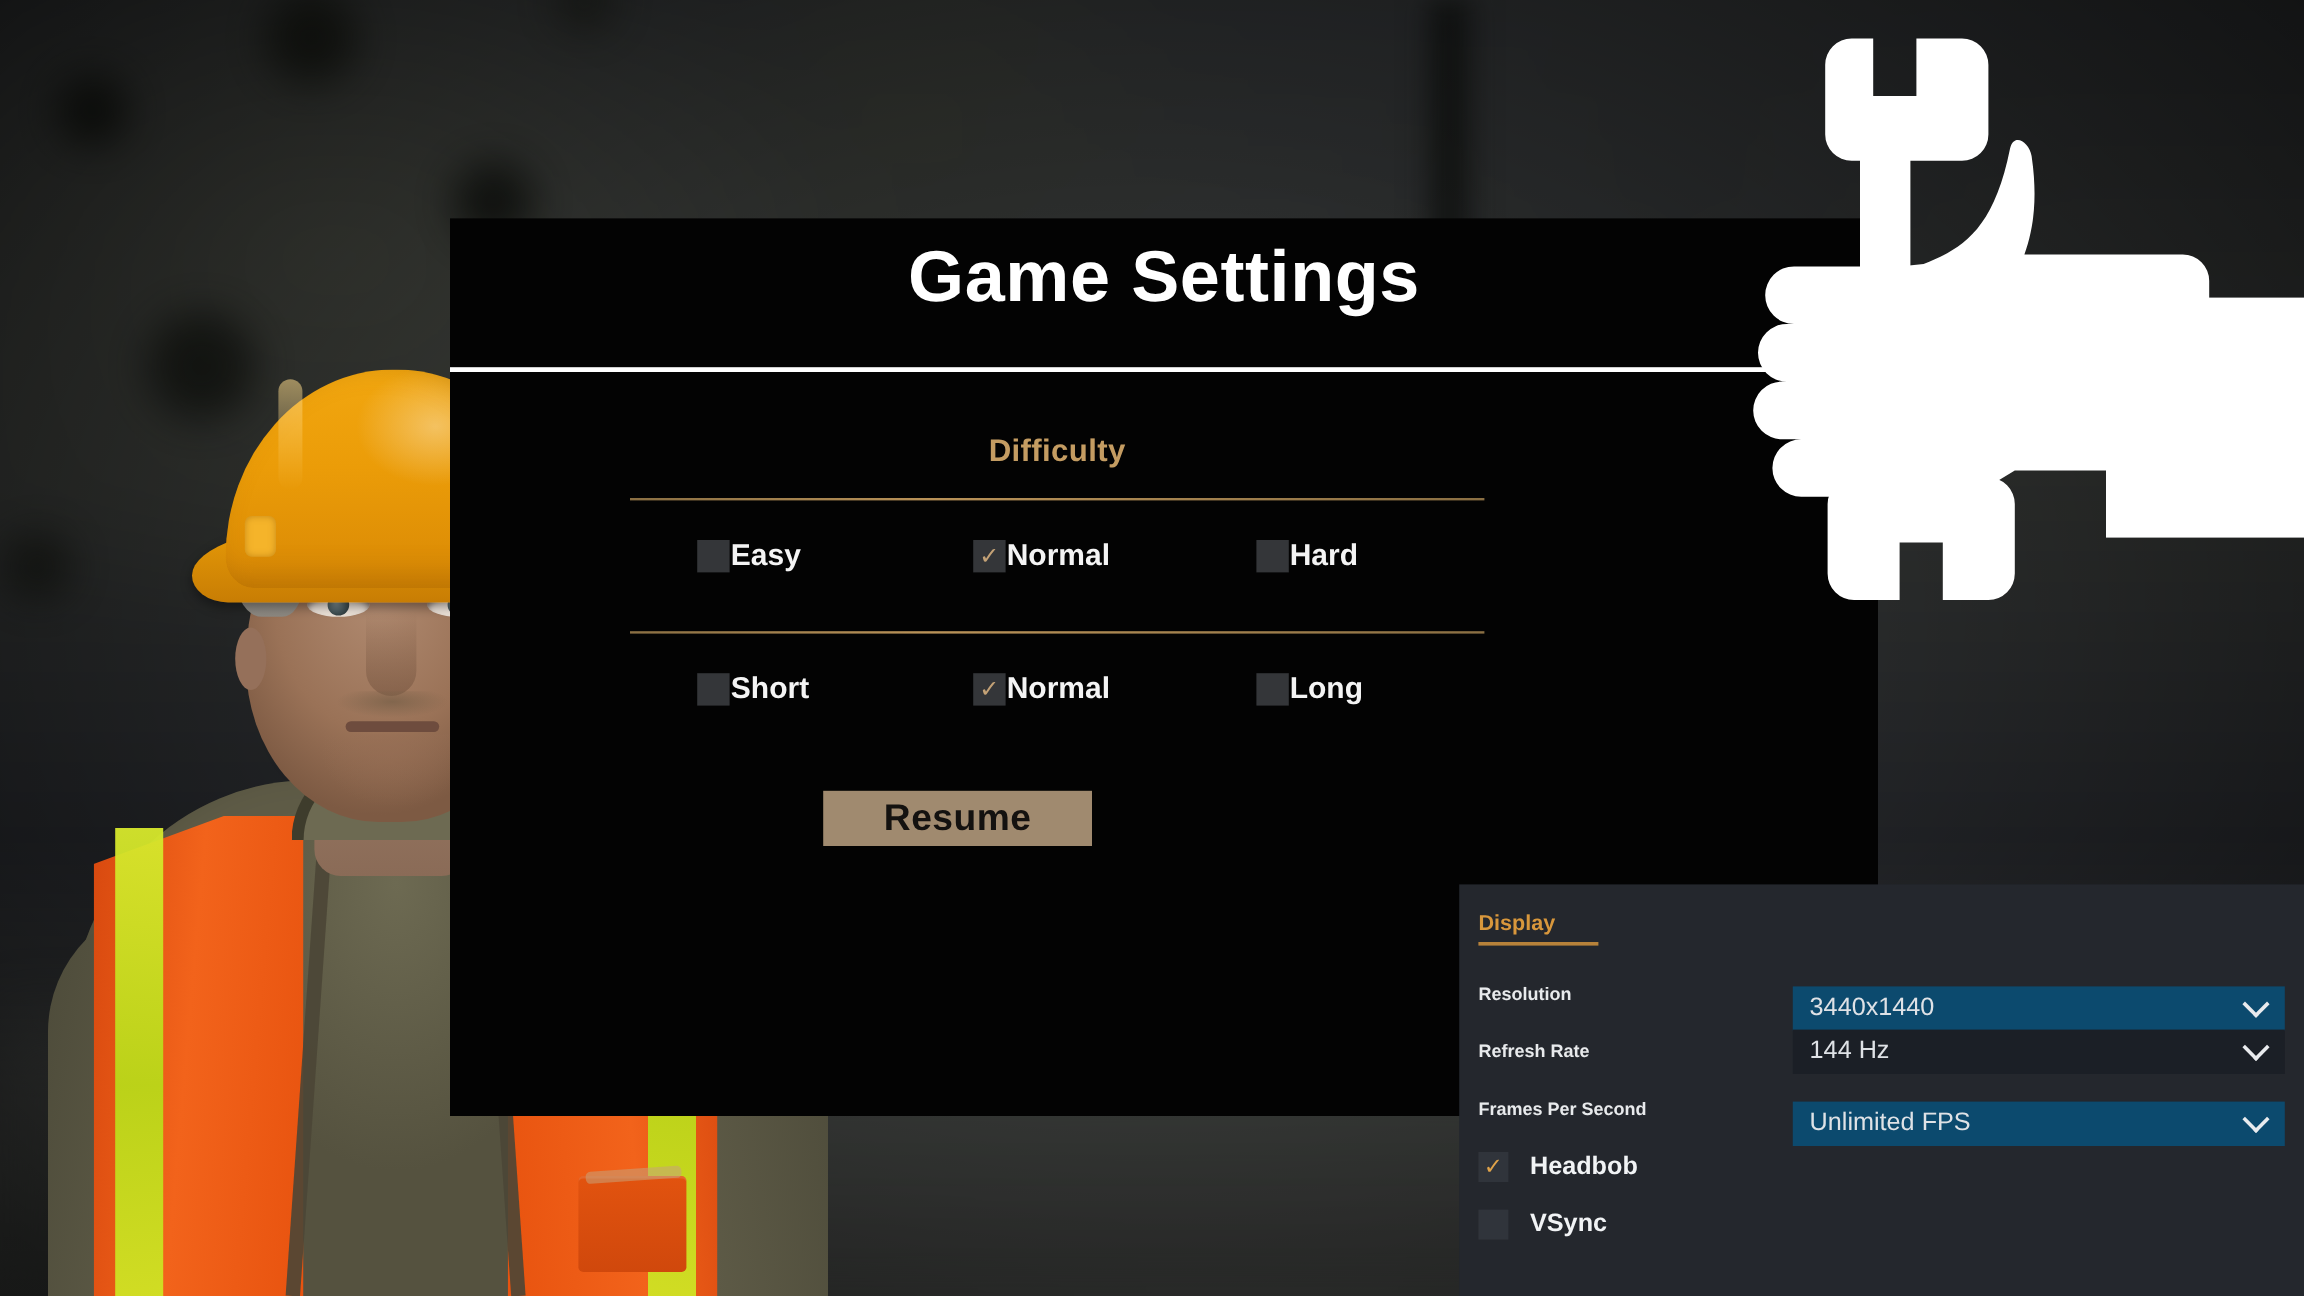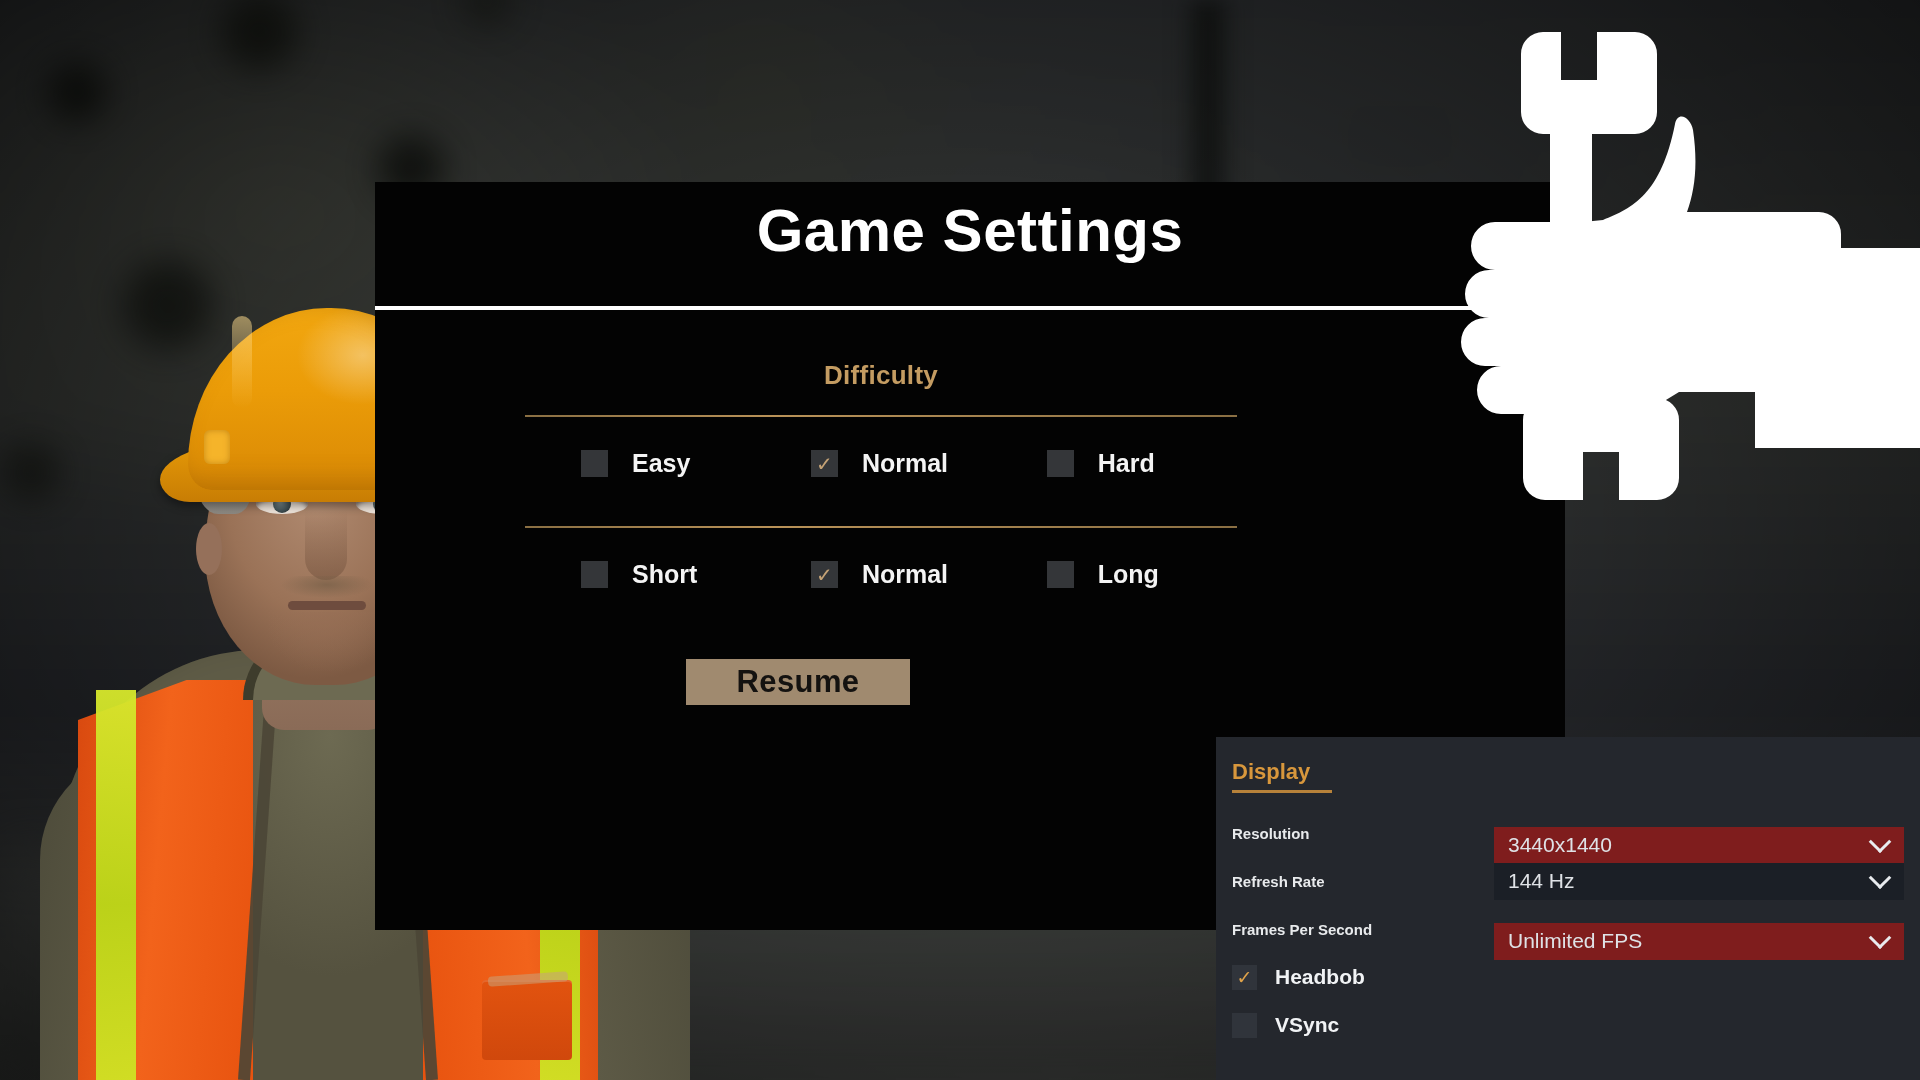--- a/index.html
+++ b/index.html
@@ -173,21 +173,21 @@
   }
   .title-rule{position:absolute;left:0;right:0;top:124px;height:4px;background:#fff;}
 
   .section{position:absolute;left:150px;width:712px;}
   .section-head{
     text-align:center;color:#c49c62;font-size:26px;font-weight:bold;
     letter-spacing:.3px;padding-bottom:24px;
   }
   .section-rule{height:2px;background:linear-gradient(90deg,#8a6f43,#b99258 35%,#8a6f43);}
   .opt-row{display:flex;margin-top:32px;}
-  .opt{display:flex;align-items:center;gap:24px;}
+  .opt{display:flex;align-items:center;gap:1px;}
   .opt.o1{width:238px;padding-left:56px;}
   .opt.o2{width:238px;padding-left:38px;}
   .opt.o3{width:236px;padding-left:44px;}
   .cbox{
     width:27px;height:27px;background:#343639;flex:0 0 auto;
     display:flex;align-items:center;justify-content:center;
     color:#c4a276;font-size:20px;line-height:1;
   }
   .cbox.off{color:transparent;}
   .opt-label{color:#f4f4f4;font-size:25px;font-weight:bold;white-space:nowrap;}
@@ -201,30 +201,30 @@
     font-family:"Liberation Sans",sans-serif;font-size:31px;font-weight:bold;
     letter-spacing:.4px;cursor:pointer;
   }
 
   
   #display-panel{
     position:absolute;left:1216px;top:737px;width:704px;height:343px;
     background:#24272d;
     padding:22px 0 0 16px;box-sizing:border-box;
   }
-  .disp-title{color:#d8973c;font-size:22px;font-weight:bold;display:inline-block;}
+  .disp-title{color:#d8973c;font-size:18px;font-weight:bold;display:inline-block;}
   .disp-title-rule{width:100px;height:3px;background:#b7823a;margin-top:5px;margin-bottom:16px;}
   .disp-row{display:flex;align-items:center;height:48px;}
   .disp-label{width:262px;color:#e8eaec;font-size:15px;font-weight:bold;}
   .dropdown{
     flex:1;height:37px;margin-right:16px;display:flex;align-items:center;
     padding:0 14px;box-sizing:border-box;color:#dfe2e6;font-size:21px;
     position:relative;cursor:pointer;
   }
-  .dropdown.hl{background:#7f1d1d;margin-top:24px;}
+  .dropdown.hl{background:#0c4a6e;margin-top:24px;}
   .dropdown.dim{background:#1b1f26;}
   .chev{
     position:absolute;right:16px;top:50%;width:13px;height:13px;
     border-right:3px solid #e9ebee;border-bottom:3px solid #e9ebee;
     transform:translateY(-70%) rotate(45deg);
   }
   .disp-check-row{display:flex;align-items:center;gap:18px;height:48px;}
   .dcbox{width:25px;height:25px;background:#30343b;display:flex;
     align-items:center;justify-content:center;color:#e0a34a;font-size:19px;line-height:1;}
   .dcbox.off{color:transparent;}

